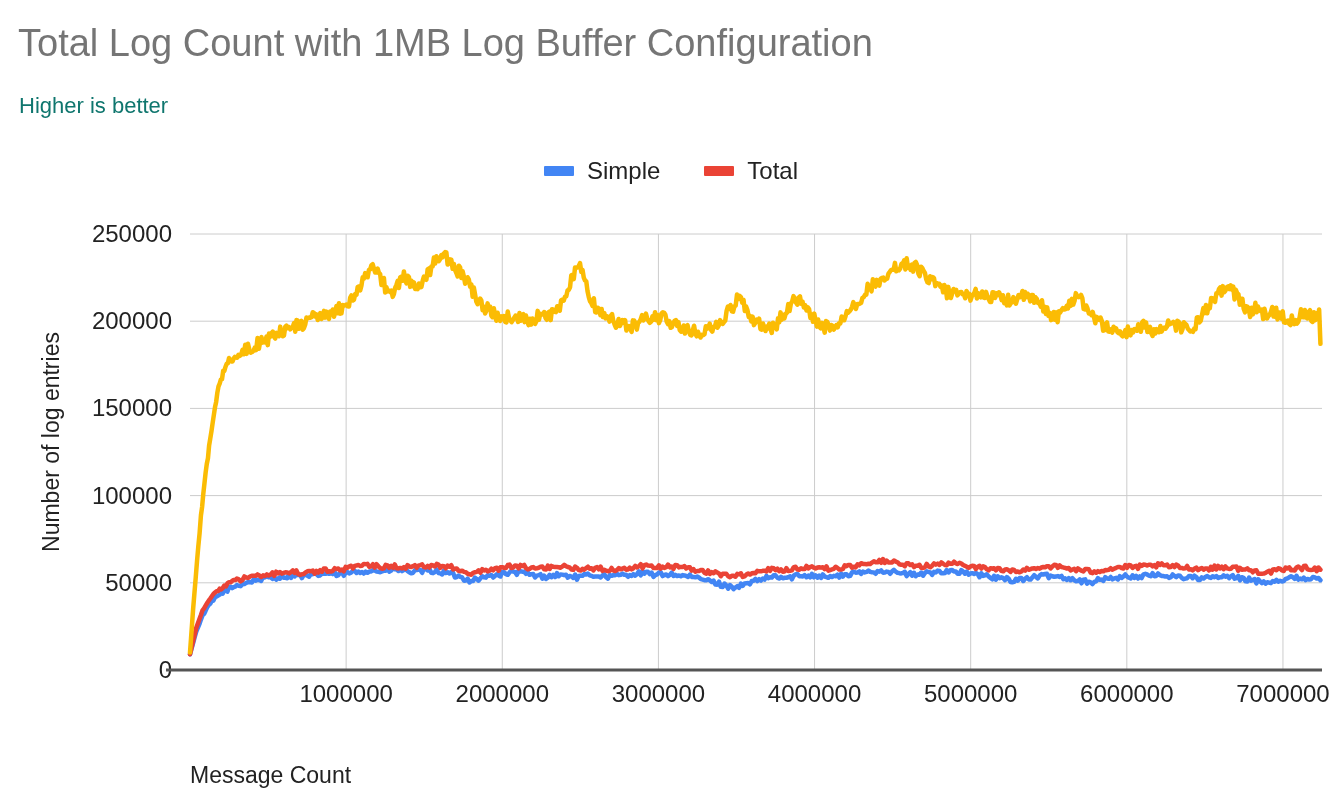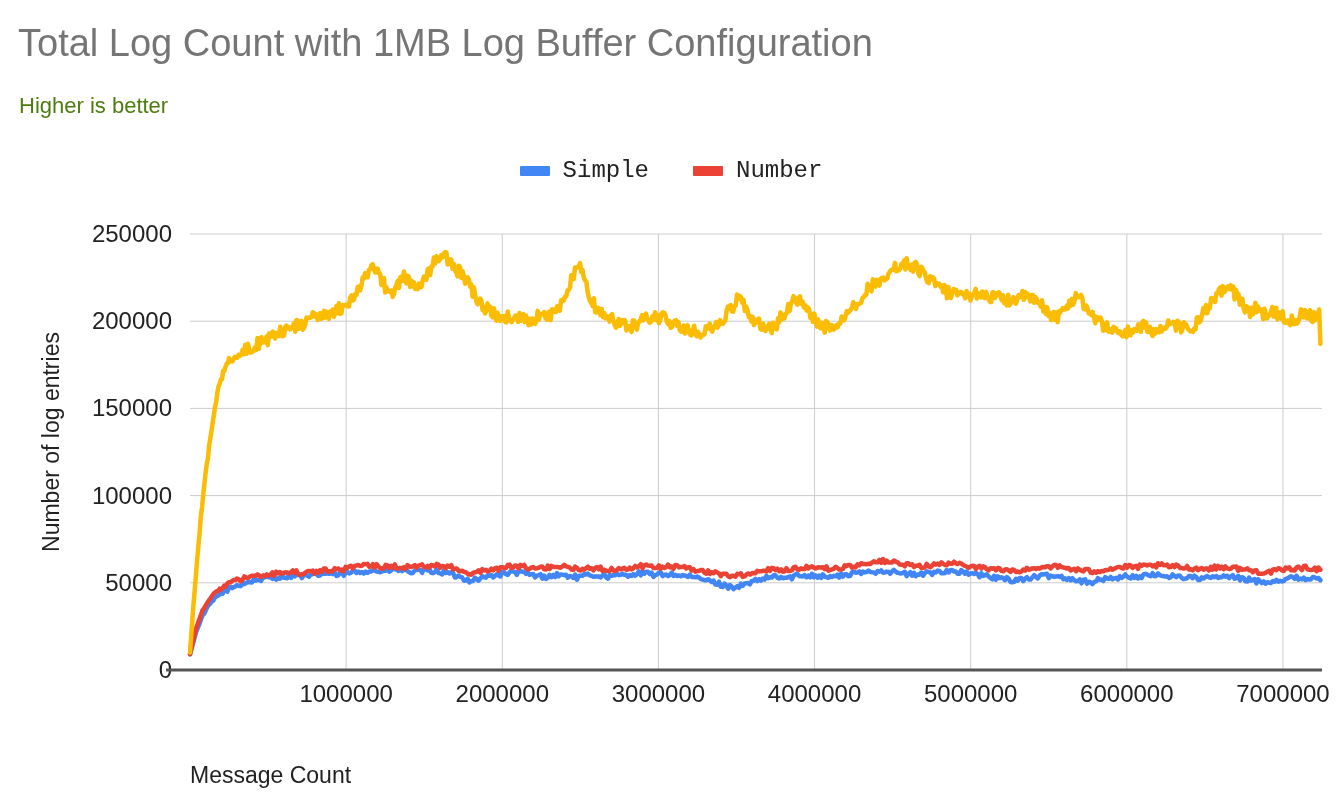--- a/index.html
+++ b/index.html
@@ -31,36 +31,35 @@
     color: #757575;
     letter-spacing: 0px;
     white-space: nowrap;
   }
   .chart-subtitle {
     position: absolute;
     left: 19px;
     top: 93px;
     font-size: 22px;
     font-weight: 400;
-    color: #4d7c0f;
+    color: #0f766e;
     white-space: nowrap;
   }
 
   
   .legend {
     position: absolute;
     left: 0;
     top: 159px;
     width: 1342px;
     display: flex;
     justify-content: center;
     align-items: center;
     gap: 44px;
     pointer-events: none;
-    font-family: Liberation Mono, monospace;
   }
   .legend-item {
     display: flex;
     align-items: center;
     gap: 13px;
     pointer-events: auto;
   }
   .legend-swatch {
     width: 30px;
     height: 10px;
@@ -132,21 +131,21 @@
   <div class="chart-title">Total Log Count with 1MB Log Buffer Configuration</div>
   <div class="chart-subtitle">Higher is better</div>
 
   <div class="legend">
     <div class="legend-item">
       <span class="legend-swatch" style="background: rgb(66, 133, 244);"></span>
       <span class="legend-label">Simple</span>
     </div>
     <div class="legend-item">
       <span class="legend-swatch" style="background: rgb(234, 67, 53);"></span>
-      <span class="legend-label">Number</span>
+      <span class="legend-label">Total</span>
     </div>
   </div>
 
   <div class="y-axis-title">Number of log entries</div>
   <div class="x-axis-title">Message Count</div>
 
   <div class="plot-wrap">
     <svg class="plot" id="plot-svg" viewBox="0 0 1342 806">
       <g id="g-grid">
           <line x1="190" x2="1322" y1="582.8" y2="582.8" stroke="#cccccc" stroke-width="1"></line>

